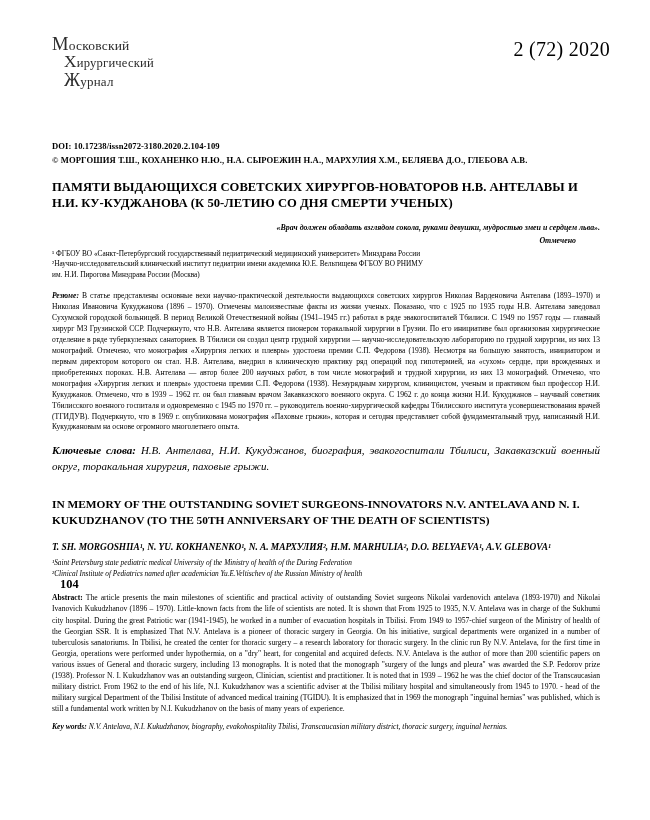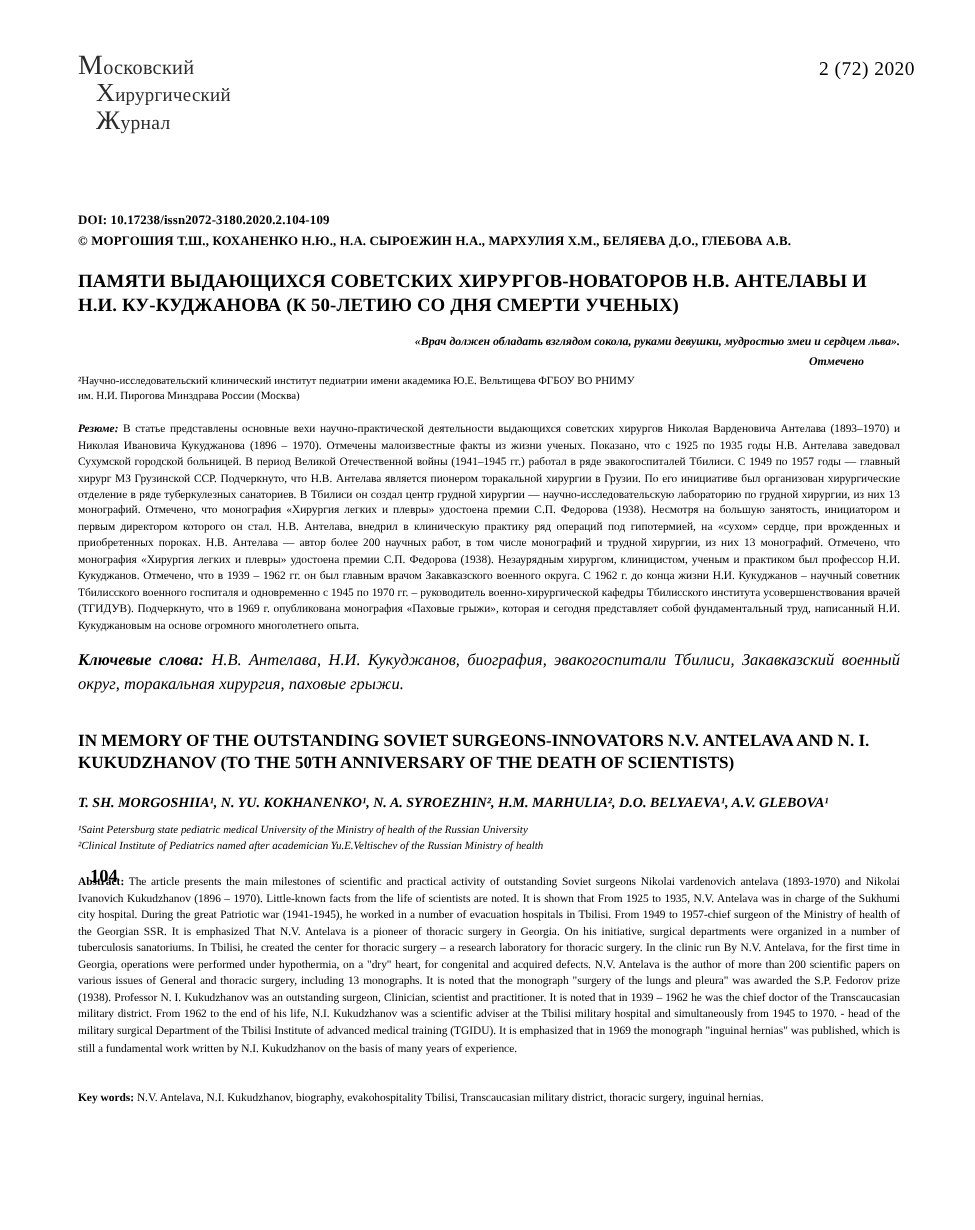--- a/index.html
+++ b/index.html
@@ -57,21 +57,21 @@
     letter-spacing: .2px;
     margin-left: 12px;
   }
   .logo .cap {
     font-size: 1.38em;
   }
   .issue {
     position: absolute;
     right: 0;
     top: 4px;
-    font-size: 13px;
+    font-size: 20px;
     font-family: "Liberation Serif", serif;
     letter-spacing: .3px;
   }
 
   
   .col {
     position: absolute;
     left: 52px;
     top: 140px;
     width: 548px;
@@ -166,22 +166,23 @@
     font-size: 7.6px;
     line-height: 1.46;
     text-align: justify;
     margin-top: 12px;
   }
   .abstract-en .lbl { font-weight: bold; }
 
   .kw-en {
     font-size: 7.6px;
     line-height: 1.45;
-    margin-top: 22px;
-    text-align: justify;
+    margin-top: 7px;
+    text-align: justify;
+    font-style: italic;
   }
   .kw-en .lbl { font-weight: bold; }
 
   .page-num {
     position: absolute;
     left: 60px;
     bottom: 36px;
     font-size: 12.4px;
     font-weight: bold;
   }
@@ -209,40 +210,41 @@
 
     <div class="title-ru">ПАМЯТИ ВЫДАЮЩИХСЯ СОВЕТСКИХ ХИРУРГОВ-НОВАТОРОВ Н.В. АНТЕЛАВЫ И Н.И. КУ-КУДЖАНОВА (К 50-ЛЕТИЮ СО ДНЯ СМЕРТИ УЧЕНЫХ)</div>
 
     <div class="epigraph">
       <span>«Врач должен обладать взглядом сокола, руками девушки, мудростью змеи и сердцем льва».</span>
       <span class="src">Отмечено</span>
     </div>
 
 
     <div class="affil-ru">
+      <div>¹ ФГБОУ ВО «Санкт-Петербургский государственный педиатрический медицинский университет» Минздрава России</div>
       <div>²Научно-исследовательский клинический институт педиатрии имени академика Ю.Е. Вельтищева ФГБОУ ВО РНИМУ</div>
       <div>им. Н.И. Пирогова Минздрава России (Москва)</div>
     </div>
 
     <div class="abstract-ru">
       <span class="lbl">Резюме:</span>
       <span>В статье представлены основные вехи научно-практической деятельности выдающихся советских хирургов Николая Варденовича Антелава (1893–1970) и Николая Ивановича Кукуджанова (1896 – 1970). Отмечены малоизвестные факты из жизни ученых. Показано, что с 1925 по 1935 годы Н.В. Антелава заведовал Сухумской городской больницей. В период Великой Отечественной войны (1941–1945 гг.) работал в ряде эвакогоспиталей Тбилиси. С 1949 по 1957 годы — главный хирург МЗ Грузинской ССР. Подчеркнуто, что Н.В. Антелава является пионером торакальной хирургии в Грузии. По его инициативе был организован хирургические отделение в ряде туберкулезных санаториев. В Тбилиси он создал центр грудной хирургии — научно-исследовательскую лабораторию по грудной хирургии, из них 13 монографий. Отмечено, что монография «Хирургия легких и плевры» удостоена премии С.П. Федорова (1938). Несмотря на большую занятость, инициатором и первым директором которого он стал. Н.В. Антелава, внедрил в клиническую практику ряд операций под гипотермией, на «сухом» сердце, при врожденных и приобретенных пороках. Н.В. Антелава — автор более 200 научных работ, в том числе монографий и трудной хирургии, из них 13 монографий. Отмечено, что монография «Хирургия легких и плевры» удостоена премии С.П. Федорова (1938). Незаурядным хирургом, клиницистом, ученым и практиком был профессор Н.И. Кукуджанов. Отмечено, что в 1939 – 1962 гг. он был главным врачом Закавказского военного округа. С 1962 г. до конца жизни Н.И. Кукуджанов – научный советник Тбилисского военного госпиталя и одновременно с 1945 по 1970 гг. – руководитель военно-хирургической кафедры Тбилисского института усовершенствования врачей (ТГИДУВ). Подчеркнуто, что в 1969 г. опубликована монография «Паховые грыжи», которая и сегодня представляет собой фундаментальный труд, написанный Н.И. Кукуджановым на основе огромного многолетнего опыта.</span>
     </div>
 
     <div class="kw-ru">
       <span class="lbl">Ключевые слова:</span>
       <span>Н.В. Антелава, Н.И. Кукуджанов, биография, эвакогоспитали Тбилиси, Закавказский военный округ, торакальная хирургия, паховые грыжи.</span>
     </div>
 
     <div class="title-en">IN MEMORY OF THE OUTSTANDING SOVIET SURGEONS-INNOVATORS N.V. ANTELAVA AND N. I. KUKUDZHANOV (TO THE 50TH ANNIVERSARY OF THE DEATH OF SCIENTISTS)</div>
 
-    <div class="authors-en">T. SH. MORGOSHIIA¹, N. YU. KOKHANENKO¹, N. A. SYROEZHIN², H.M. MARHULIA², D.O. BELYAEVA¹, A.V. GLEBOVA¹</div>
+    <div class="authors-en">T. SH. MORGOSHIIA¹, N. YU. KOKHANENKO¹, N. A. МАРХУЛИЯ², H.M. MARHULIA², D.O. BELYAEVA¹, A.V. GLEBOVA¹</div>
 
     <div class="affil-en">
-      <div>¹Saint Petersburg state pediatric medical University of the Ministry of health of the Russian University</div>
+      <div>¹Saint Petersburg state pediatric medical University of the Ministry of health of the During Federation</div>
       <div>²Clinical Institute of Pediatrics named after academician Yu.E.Veltischev of the Russian Ministry of health</div>
     </div>
 
     <div class="abstract-en">
       <span class="lbl">Abstract:</span>
       <span>The article presents the main milestones of scientific and practical activity of outstanding Soviet surgeons Nikolai vardenovich antelava (1893-1970) and Nikolai Ivanovich Kukudzhanov (1896 – 1970). Little-known facts from the life of scientists are noted. It is shown that From 1925 to 1935, N.V. Antelava was in charge of the Sukhumi city hospital. During the great Patriotic war (1941-1945), he worked in a number of evacuation hospitals in Tbilisi. From 1949 to 1957-chief surgeon of the Ministry of health of the Georgian SSR. It is emphasized That N.V. Antelava is a pioneer of thoracic surgery in Georgia. On his initiative, surgical departments were organized in a number of tuberculosis sanatoriums. In Tbilisi, he created the center for thoracic surgery – a research laboratory for thoracic surgery. In the clinic run By N.V. Antelava, for the first time in Georgia, operations were performed under hypothermia, on a "dry" heart, for congenital and acquired defects. N.V. Antelava is the author of more than 200 scientific papers on various issues of General and thoracic surgery, including 13 monographs. It is noted that the monograph "surgery of the lungs and pleura" was awarded the S.P. Fedorov prize (1938). Professor N. I. Kukudzhanov was an outstanding surgeon, Clinician, scientist and practitioner. It is noted that in 1939 – 1962 he was the chief doctor of the Transcaucasian military district. From 1962 to the end of his life, N.I. Kukudzhanov was a scientific adviser at the Tbilisi military hospital and simultaneously from 1945 to 1970. - head of the military surgical Department of the Tbilisi Institute of advanced medical training (TGIDU). It is emphasized that in 1969 the monograph "inguinal hernias" was published, which is still a fundamental work written by N.I. Kukudzhanov on the basis of many years of experience.</span>
     </div>
 
     <div class="kw-en">
       <span class="lbl">Key words:</span>

